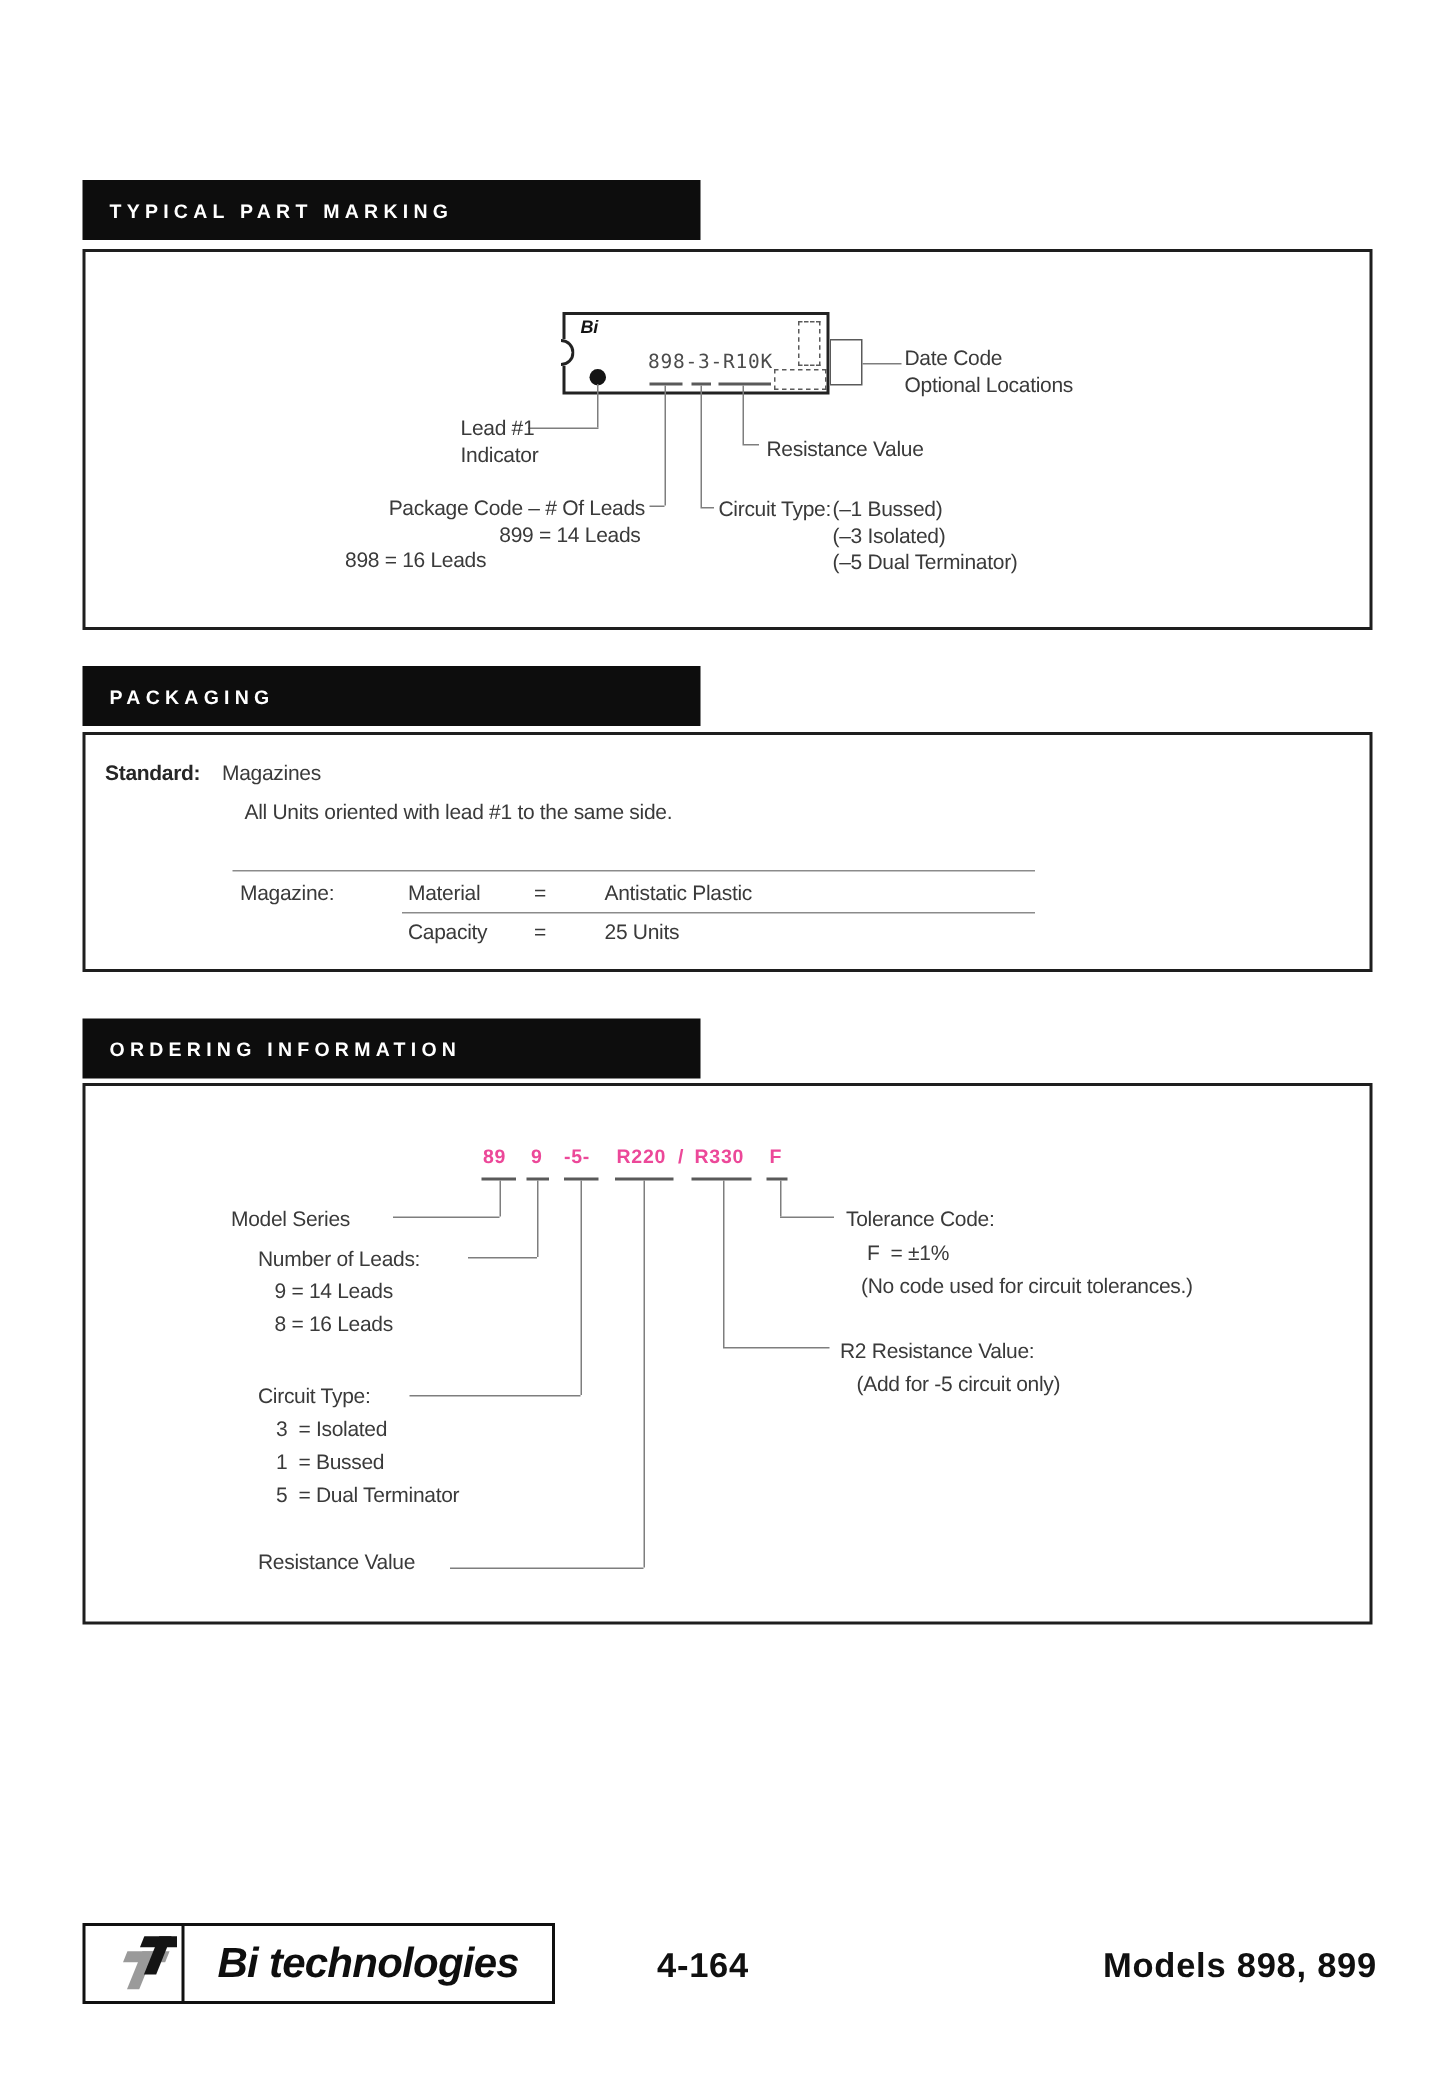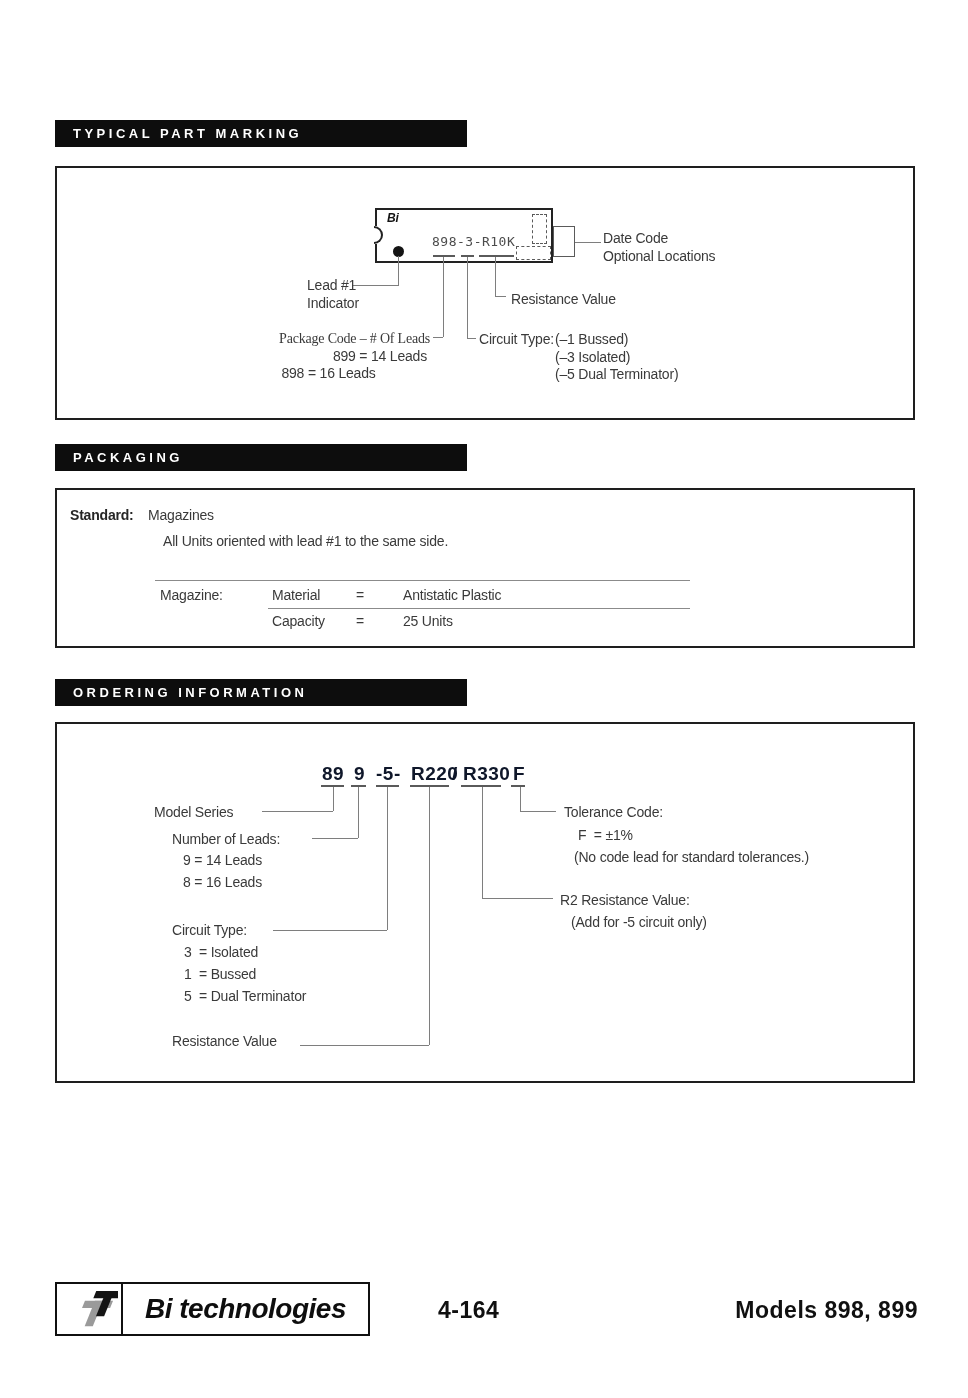--- a/index.html
+++ b/index.html
@@ -1,33 +1,33 @@
 <!DOCTYPE html>
 <html><head>
 <meta charset="utf-8">
 <style>
   * { margin:0; padding:0; box-sizing:border-box; }
   html,body { background:#ffffff; }
   body { font-family:"Liberation Sans", sans-serif; }
   .page { position:relative; width:968px; height:1398px; background:#ffffff; color:#3a3a3a; overflow:hidden; }
 
-  .secbar { position:absolute; left:55px; width:412px; height:27px; background:#0d0d0d; color:#ffffff;
+  .secbar { position:absolute; left:55px; width:412px; height:40px; background:#0d0d0d; color:#ffffff;
             display:flex; align-items:center; padding-left:18px;text-align:right; }
   .secbar span { font-size:13px; font-weight:bold; letter-spacing:3.5px; }
 
   .panel { position:absolute; left:55px; width:860px; border:2px solid #1e1e1e; background:#ffffff; }
 
   .t  { position:absolute; font-size:14px; line-height:17px; white-space:pre; color:#3a3a3a; letter-spacing:-0.2px; }
   .b  { font-weight:bold; }
   .hl { position:absolute; border-top:1.5px solid #7e7e7e; }
   .vl { position:absolute; border-left:1.5px solid #7e7e7e; }
   .ul { position:absolute; border-top:2px solid #5a5a5a; }
   .rule { position:absolute; border-top:1.5px solid #8b8b8b; }
 
-  .code { position:absolute; font-size:19px; font-weight:bold; color:#0f172a; letter-spacing:0.5px; white-space:pre; }
+  .code { position:absolute; font-size:13px; font-weight:bold; color:#ec4899; letter-spacing:0.5px; white-space:pre; }
 
   .chip { position:absolute; left:375px; top:208px; width:178px; height:55px; border:2px solid #222; background:#fff; }
   .dashbox { position:absolute; border:1.5px dashed #5a5a5a; }
 
   .footer-logo { position:absolute; left:55px; top:1282px; width:315px; height:54px; border:2.5px solid #101010;
                  display:flex; background:#fff; }
   .logo-cell-mark { width:66px; border-right:2px solid #101010; display:flex; align-items:center; justify-content:center; }
   .logo-cell-text { flex:1; display:flex; align-items:center; padding-left:22px; }
   .logo-text { font-size:28px; font-weight:bold; font-style:italic; color:#0e0e0e; letter-spacing:-0.5px; }
 
@@ -70,23 +70,23 @@
   <div class="hl" style="left:352px;top:285px;width:47px;"></div>
   <div class="t" style="left:307px;top:277px;">Lead #1</div>
   <div class="t" style="left:307px;top:295px;">Indicator</div>
 
   <div class="vl" style="left:495px;top:257px;height:39px;"></div>
   <div class="hl" style="left:495px;top:296px;width:11px;"></div>
   <div class="t" style="left:511px;top:291px;">Resistance Value</div>
 
   <div class="vl" style="left:443px;top:257px;height:80px;"></div>
   <div class="hl" style="left:433px;top:337px;width:10px;"></div>
-  <div class="t" style="left:230px;top:330px;width:200px;text-align:right;font-family:Liberation Serif, serif;">Package Code – # Of Leads</div>
+  <div class="t" style="left:230px;top:330px;width:200px;text-align:right;">Package Code – # Of Leads</div>
   <div class="t" style="left:230px;top:348px;width:197px;text-align:right;">899 = 14 Leads</div>
-  <div class="t" style="left:230px;top:365px;width:197px;text-align:center;">898 = 16 Leads</div>
+  <div class="t" style="left:230px;top:365px;width:197px;text-align:left;">898 = 16 Leads</div>
 
   <div class="vl" style="left:467px;top:257px;height:81px;"></div>
   <div class="hl" style="left:467px;top:338px;width:9px;"></div>
   <div class="t" style="left:479px;top:331px;">Circuit Type:</div>
   <div class="t" style="left:555px;top:331px;">(–1 Bussed)</div>
   <div class="t" style="left:555px;top:349px;">(–3 Isolated)</div>
   <div class="t" style="left:555px;top:366px;">(–5 Dual Terminator)</div>
 
   <div class="secbar" style="top:444px;">
     <span>PACKAGING</span>
@@ -147,21 +147,21 @@
   <div class="t" style="left:184px;top:988px;">5  = Dual Terminator</div>
 
   <div class="vl" style="left:429px;top:787px;height:258px;"></div>
   <div class="hl" style="left:300px;top:1045px;width:129px;"></div>
   <div class="t" style="left:172px;top:1033px;">Resistance Value</div>
 
   <div class="vl" style="left:520px;top:787px;height:24px;"></div>
   <div class="hl" style="left:520px;top:811px;width:36px;"></div>
   <div class="t" style="left:564px;top:804px;">Tolerance Code:</div>
   <div class="t" style="left:578px;top:827px;">F  = ±1%</div>
-  <div class="t" style="left:574px;top:849px;">(No code lead for standard tolerances.)</div>
+  <div class="t" style="left:574px;top:849px;">(No code used for circuit tolerances.)</div>
 
   <div class="vl" style="left:482px;top:787px;height:111px;"></div>
   <div class="hl" style="left:482px;top:898px;width:71px;"></div>
   <div class="t" style="left:560px;top:892px;">R2 Resistance Value:</div>
   <div class="t" style="left:571px;top:914px;">(Add for -5 circuit only)</div>
 
   <div class="footer-logo">
     <div class="logo-cell-mark">
       <svg width="58" height="46" viewBox="0 0 64 50">
         <g transform="skewX(-22)" fill="#9a9a9a">

